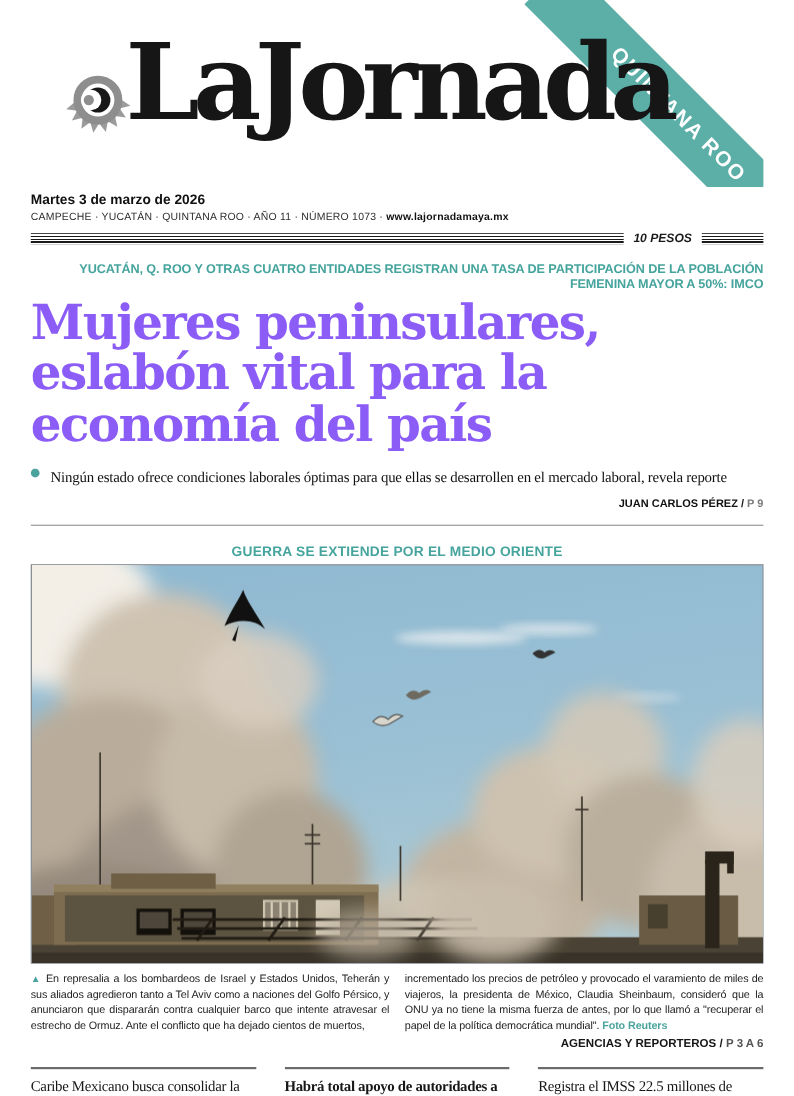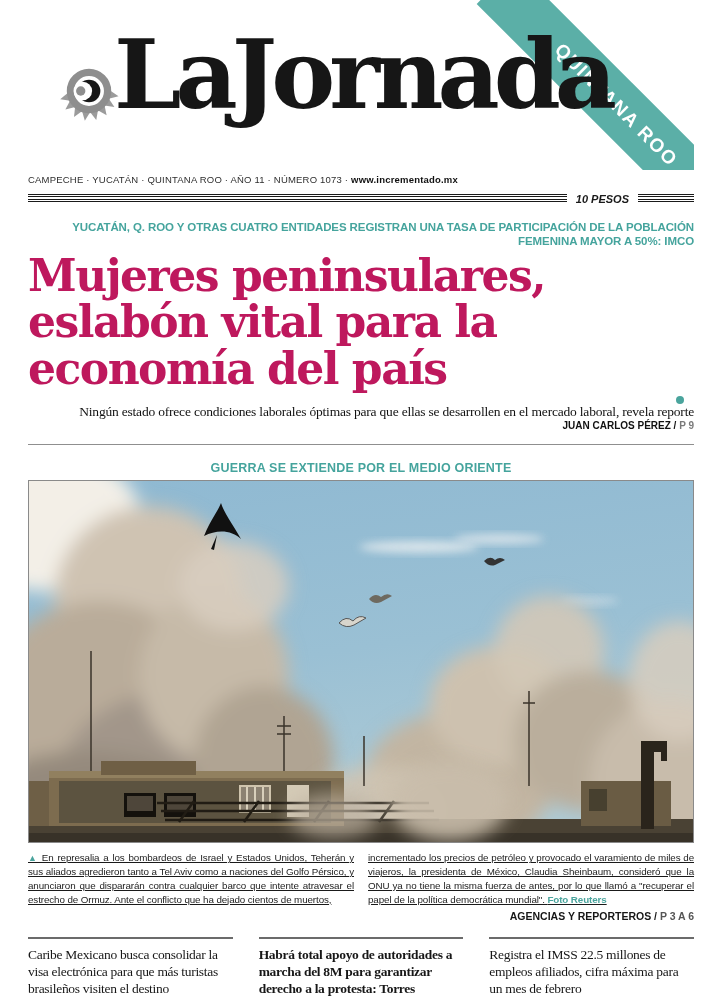--- a/index.html
+++ b/index.html
@@ -48,44 +48,44 @@
   .stripes.right { width:56px; }
   .price { font-size:11px; font-weight:bold; padding:0 9px; white-space:nowrap;font-style:italic; }
 
   
   .kicker {
     margin-top:16px; color:#45a49d; font-weight:bold; font-size:11.5px;
     letter-spacing:-0.1px; line-height:1.2;text-align:right;
   }
   .headline {
     margin-top:4px; font-family:"DejaVu Serif", serif; font-weight:bold;
-    font-size:44px; line-height:1.06; letter-spacing:-1.5px; color:#be185d;
-  }
-  .deck { margin-top:4px; display:flex; align-items:flex-end; overflow:hidden;flex-direction:column; }
+    font-size:44px; line-height:1.06; letter-spacing:-1.5px; color:#8b5cf6;
+  }
+  .deck { margin-top:16px; display:flex; align-items:flex-start; overflow:hidden; }
   .bullet { width:8px; height:8px; border-radius:50%; background:#4aa49d; margin-right:10px; flex:0 0 auto; }
   .deck-text {
     font-family:"Liberation Serif", serif; font-size:13.5px; letter-spacing:-0.2px;
     color:#111; white-space:nowrap;
   }
-  .byline-row { text-align:right; font-size:10px; font-weight:bold; color:#111; }
+  .byline-row { margin-top:11px; text-align:right; font-size:10px; font-weight:bold; color:#111; }
   .byline-row .pg { color:#7a7a7a; font-weight:bold; }
   .rule { margin-top:13px; border-top:1px solid #8f8f8f; }
 
   
   .section-header {
     margin-top:16px; text-align:center; color:#45a49d; font-weight:bold;
     font-size:12.5px; letter-spacing:0.2px;
   }
   .photo {
     margin-top:5px; width:666px; height:363px; border:1px solid #8a8a8a;
     position:relative; overflow:hidden; background:#96bdd4;
   }
   .photo svg { display:block; }
 
-  .caption { margin-top:8px; display:flex; gap:14px;text-decoration:underline; }
+  .caption { margin-top:8px; display:flex; gap:14px; }
   .caption .col { flex:1; font-size:9.8px; line-height:1.4; color:#222; text-align:justify; letter-spacing:-0.1px; }
   .caption .marker { color:#4aa49d; font-size:9px; }
   .caption .credit { color:#4aa49d; font-weight:bold; }
   .agency { margin-top:4px; text-align:right; font-size:10.5px; font-weight:bold; color:#161616; }
   .agency .pg { color:#555; }
 
   
   .briefs { margin-top:15px; display:flex; gap:26px; }
   .brief { flex:1; }
   .brief .toprule { border-top:2.5px solid #6b6b6b; margin-bottom:8px; }
@@ -137,21 +137,22 @@
         <circle cx="30" cy="30" r="11" fill="#181818"></circle>
         <circle cx="24" cy="30" r="9" fill="#ffffff"></circle>
         <circle cx="22" cy="30" r="4.5" fill="#8e8e8e"></circle>
       </svg>
     </span>
 
     <div class="wordmark">LaJornada</div>
   </div>
 
   <div class="dateline">
-    <div class="edition"><span>CAMPECHE · YUCATÁN · QUINTANA ROO · AÑO 11 · NÚMERO 1073 · </span><b>www.incrementado.mx</b></div>
+    <div class="date">Martes 3 de marzo de 2026</div>
+    <div class="edition"><span>CAMPECHE · YUCATÁN · QUINTANA ROO · AÑO 11 · NÚMERO 1073 · </span><b>www.lajornadamaya.mx</b></div>
   </div>
 
   <div class="price-bar">
     <div class="stripes left"></div>
     <div class="price">10 PESOS</div>
     <div class="stripes right"></div>
   </div>
 
   <div class="kicker">YUCATÁN, Q. ROO Y OTRAS CUATRO ENTIDADES REGISTRAN UNA TASA DE PARTICIPACIÓN DE LA POBLACIÓN FEMENINA MAYOR A 50%: IMCO</div>
   <h1 class="headline">Mujeres peninsulares, eslabón vital para la economía del país</h1>

